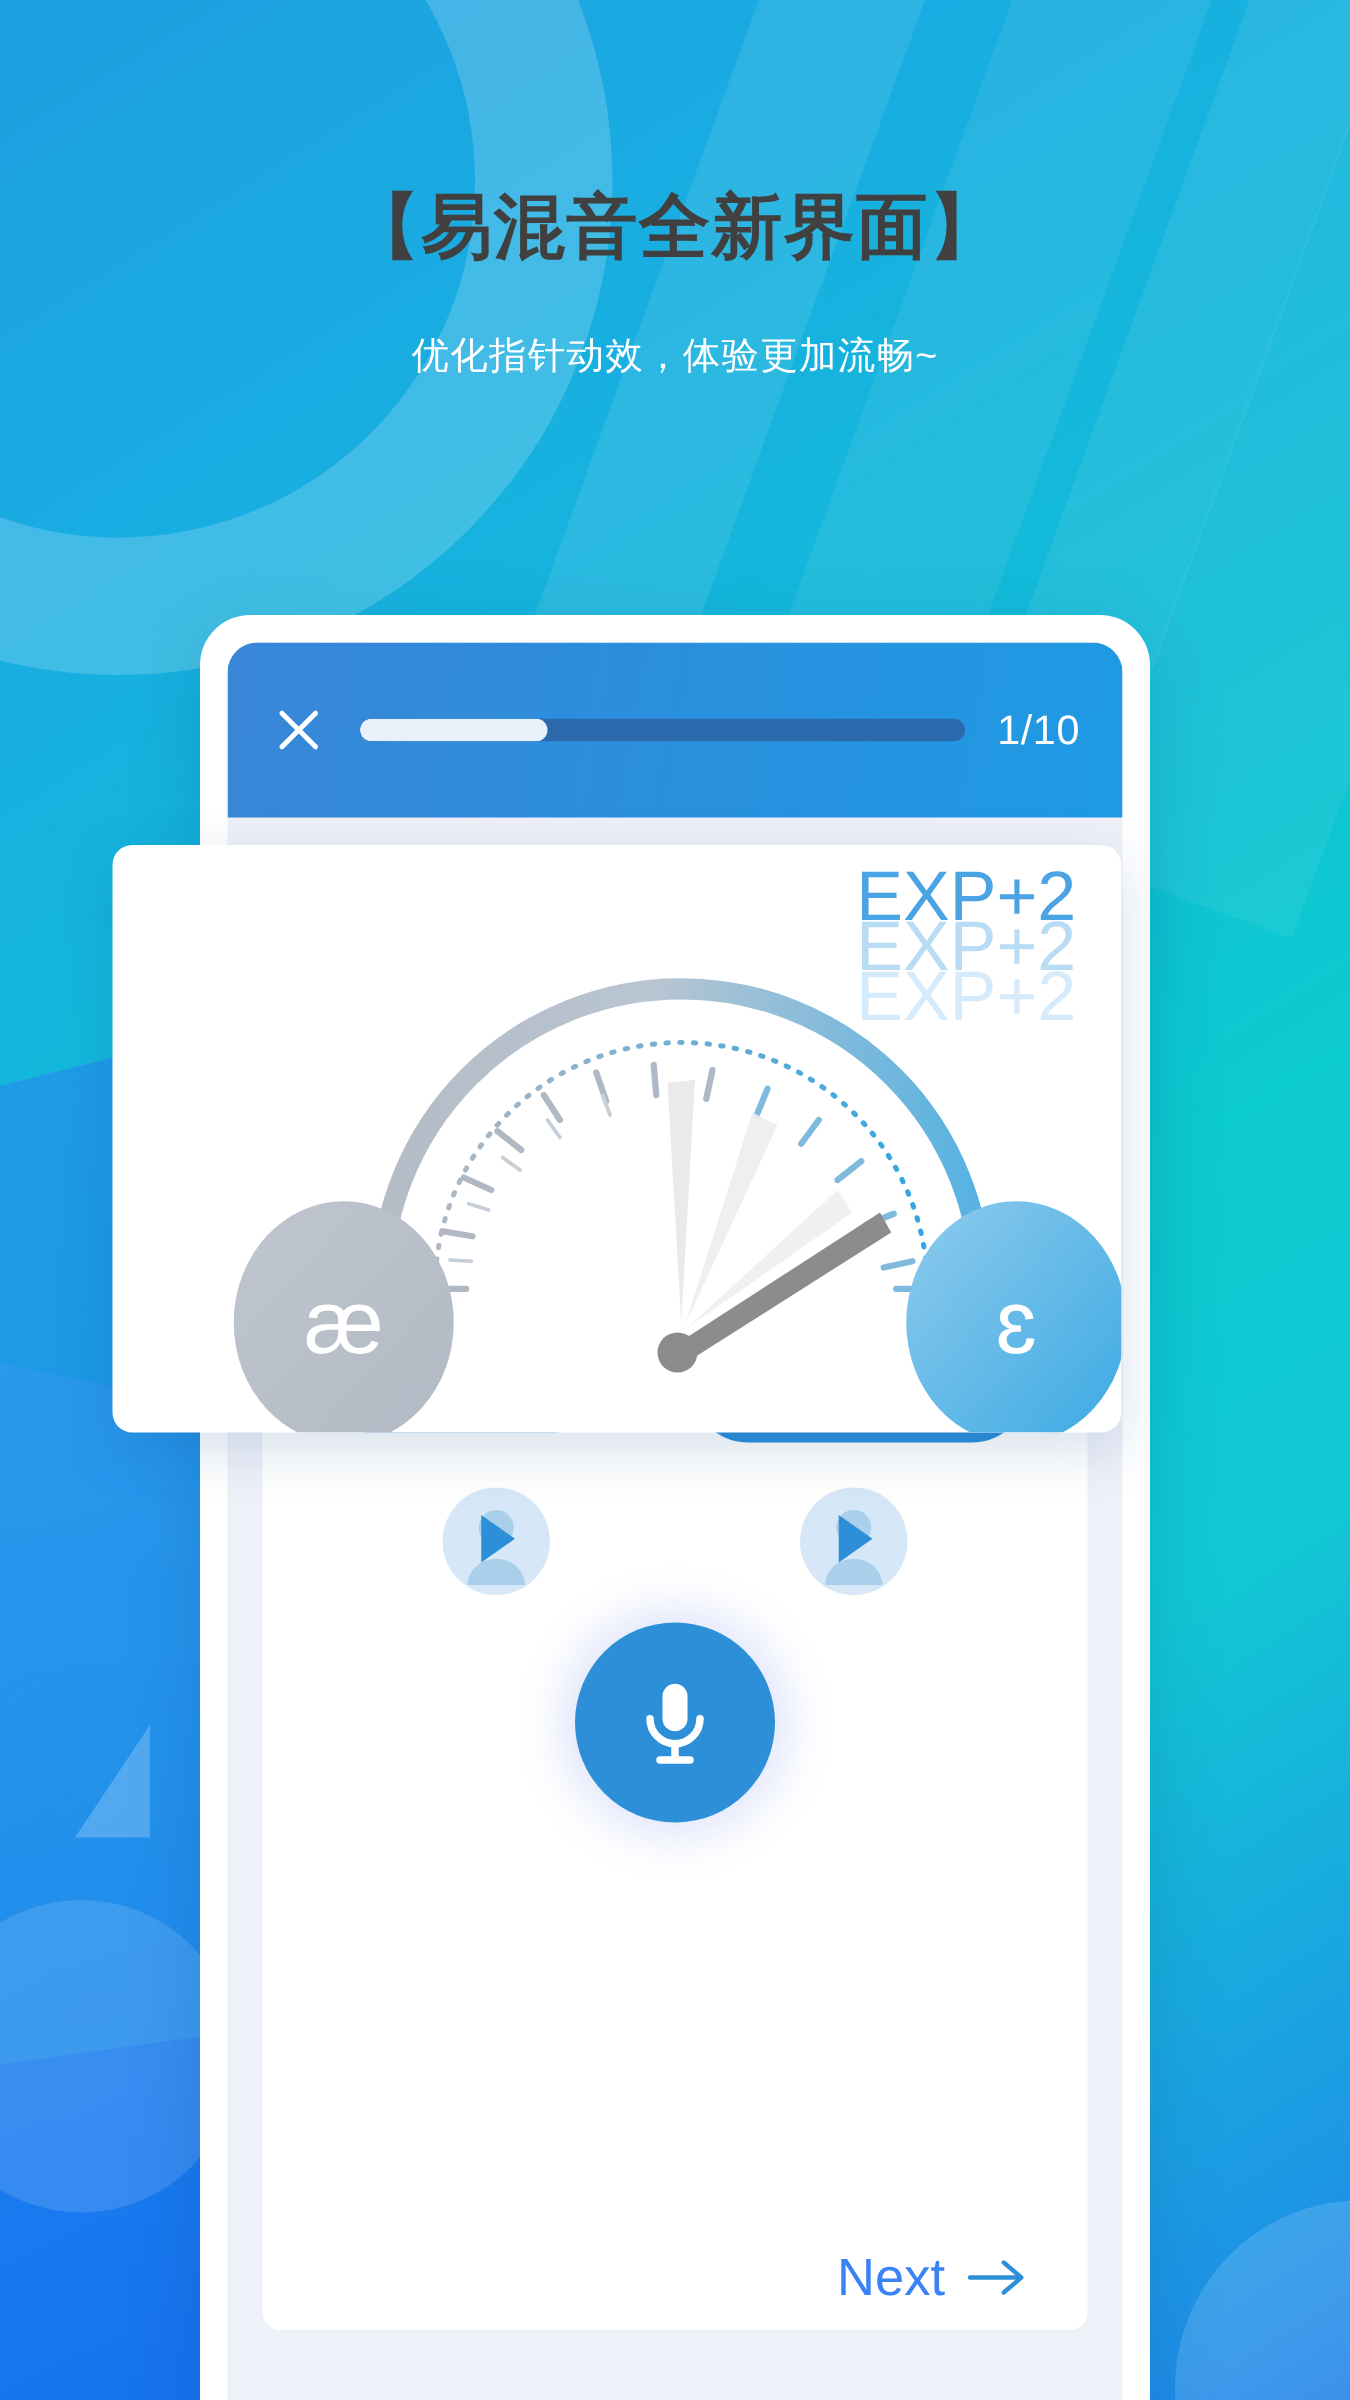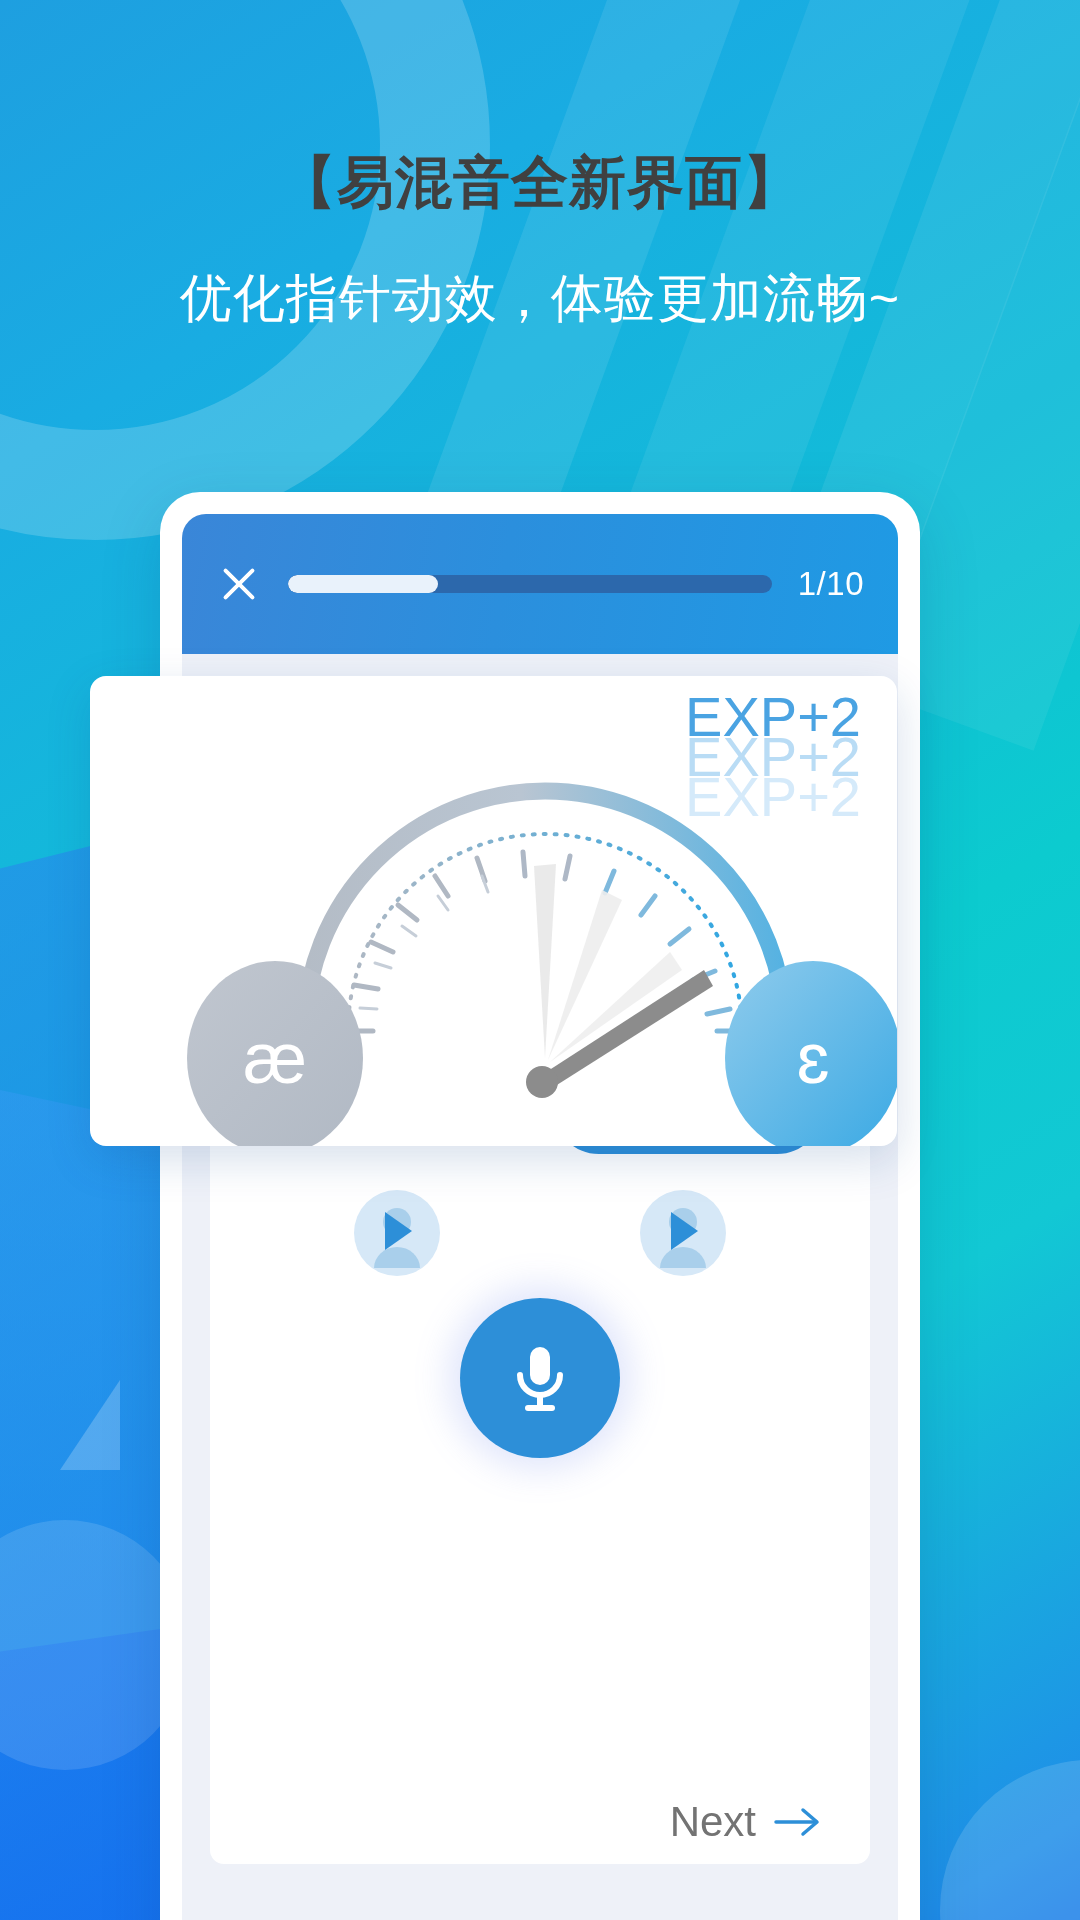--- a/index.html
+++ b/index.html
@@ -107,21 +107,21 @@
   }
   #headline {
     color: #404040;
     font-size: 57px;
     font-weight: bold;
     letter-spacing: 1px;
     line-height: 1.15;
   }
   #subheadline {
     color: #ffffff;
-    font-size: 52px;
+    font-size: 30px;
     font-weight: 400;
     margin-top: 48px;
     letter-spacing: 1px;
   }
 
   
   #phone-frame {
     position: absolute;
     left: 160px;
     top: 492px;
@@ -286,21 +286,21 @@
   }
 
   
   #next-button {
     position: absolute;
     right: 46px;
     bottom: 18px;
     display: flex;
     align-items: center;
     gap: 16px;
-    color: #737373;
+    color: #3b82f6;
     font-size: 42px;
     cursor: pointer;
   }
 </style>
 </head>
 <body>
 
 <div id="bg-layer">
   <div class="bg-shape" id="bg-ring-topleft"></div>
   <div class="bg-shape" id="bg-stripe-1"></div>

